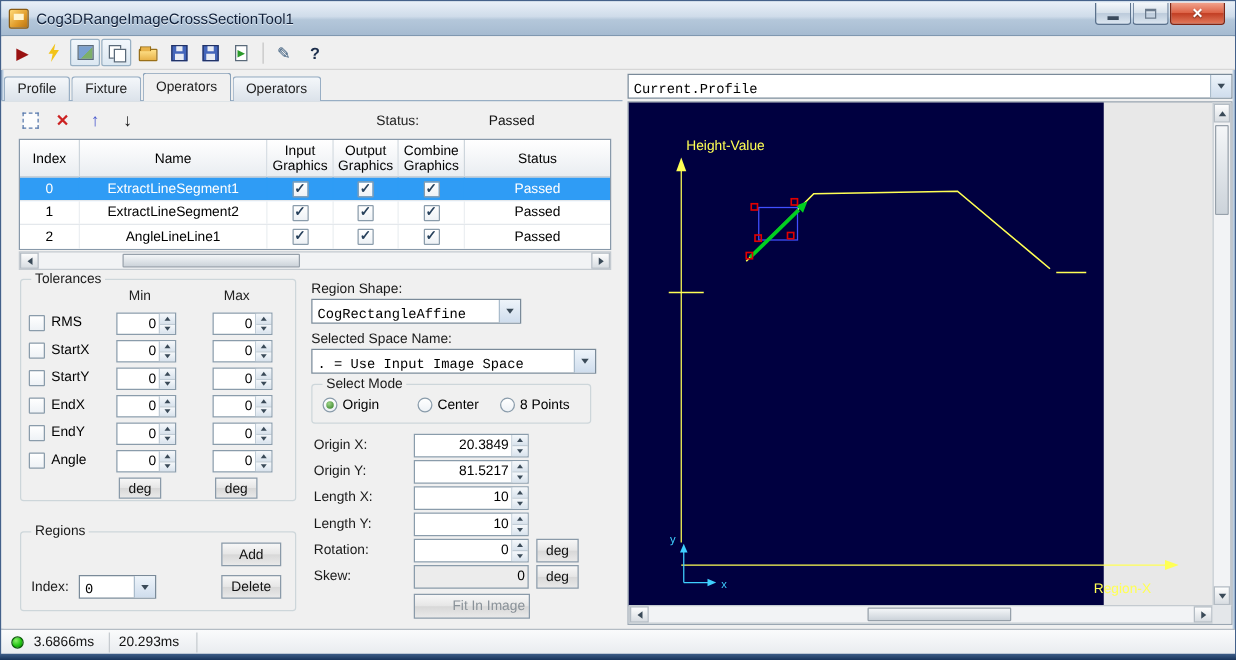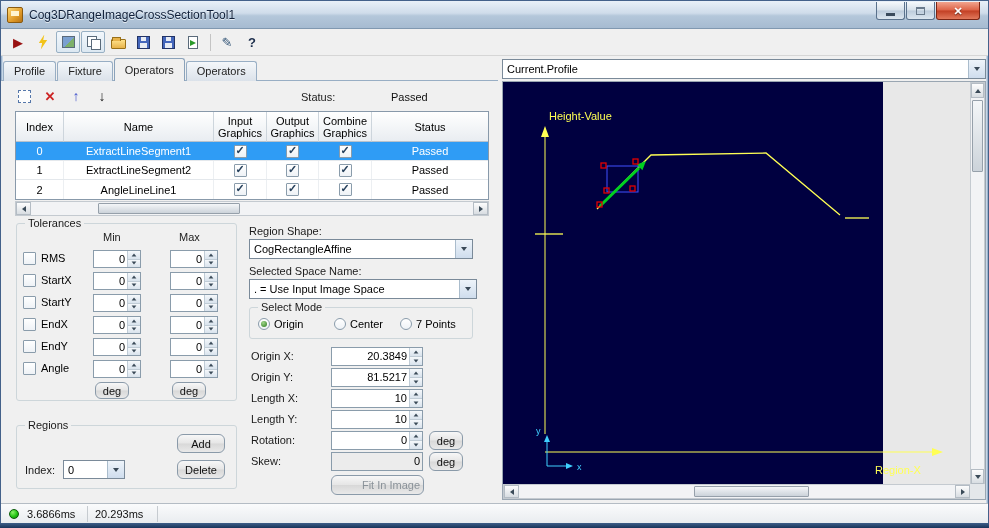--- a/index.html
+++ b/index.html
@@ -99,24 +99,24 @@
   .tolrow .lab { position:absolute; left:18px; top:2px; }
   .spin { position:absolute; height:18px; background:#fff; border:1px solid #8a9cab; display:flex; }
   .spin .val { flex:1; text-align:right; padding:2px 2px 0 2px; overflow:hidden; }
   .spin .btns { width:13px; display:flex; flex-direction:column; border-left:1px solid #c0ccd6; }
   .spin .sb { flex:1; display:flex; align-items:center; justify-content:center; background:linear-gradient(#f5f8fb,#d9e3ed); }
   .spin .sb + .sb { border-top:1px solid #c0ccd6; }
   .spin .sb .tri-u, .spin .sb .tri-d { transform:scale(.8); }
   .spin.disabled { background:#ececec; }
 
   .btn { position:absolute; display:flex; align-items:center; justify-content:center; color:#111;
-    background:linear-gradient(#f7f7f7,#e6e6e6 48%,#d8d8d8 52%,#e9e9e9); border:1px solid #8a9aa9; border-radius:6px; }
+    background:linear-gradient(#f7f7f7,#e6e6e6 48%,#d8d8d8 52%,#e9e9e9); border:1px solid #8a9aa9; border-radius:0; }
   .btn.disabled { color:#8a9299; }
 
-  .combo { position:absolute; height:20px; background:#fff; border:1px solid #7a8a99; display:flex; align-items:center; }
+  .combo { position:absolute; height:20px; background:#fff; border:1px solid #7a8a99; display:flex; align-items:flex-end;font-family:Liberation Mono, monospace; }
   .combo .txt { flex:1; padding:0 4px; white-space:nowrap; overflow:hidden; }
   .combo .drop { width:17px; height:100%; background:linear-gradient(#eef4fa,#cfdded); border-left:1px solid #aabccc;
     display:flex; align-items:center; justify-content:center; }
 
   .radio { width:12px; height:12px; border-radius:50%; background:linear-gradient(#fff,#eef2f6); border:1px solid #8a9cab; position:relative; }
   .radio.selected::after { content:""; position:absolute; inset:2px; border-radius:50%;
     background:radial-gradient(circle at 38% 32%, #9fd68a, #2c7a1e); }
   .radio-item { position:absolute; top:10px; display:flex; align-items:center; gap:4px; }
 
   .sectlabel { position:absolute; color:#1a1a1a; }
@@ -439,21 +439,21 @@
                 <span class="tri-d"></span>
               </span>
             </span>
           </div>
       </div>
       <div class="btn" style="left:78px; top:158px; width:34px; height:17px;">deg</div>
       <div class="btn" style="left:155px; top:158px; width:34px; height:17px;">deg</div>
     </div>
 
     <span class="sectlabel" style="left:248px; top:144px;">Region Shape:</span>
-    <div class="combo" style="left:248px; top:158px; width:224px;">
+    <div class="combo" style="left:248px; top:158px; width:168px;">
       <span class="txt">CogRectangleAffine</span>
         <span class="drop">
           <span class="tri-d"></span>
         </span>
     </div>
 
     <span class="sectlabel" style="left:248px; top:184px;">Selected Space Name:</span>
     <div class="combo" style="left:248px; top:198px; width:228px;">
       <span class="txt">. = Use Input Image Space</span>
         <span class="drop">
@@ -466,21 +466,21 @@
       <div class="radio-item" style="left:8px">
           <span class="radio selected"></span>
           <span>Origin</span>
         </div>
       <div class="radio-item" style="left:84px">
           <span class="radio"></span>
           <span>Center</span>
         </div>
       <div class="radio-item" style="left:150px">
           <span class="radio"></span>
-          <span>7 Points</span>
+          <span>8 Points</span>
         </div>
     </div>
 
     <span class="fieldlabel" style="left:250px; top:266px;">Origin X:</span>
     <div class="spin" style="left:330px; top:266px; width:92px; height:19px;">
         <span class="val">20.3849</span>
         <span class="btns">
           <span class="sb">
             <span class="tri-u"></span>
           </span>

